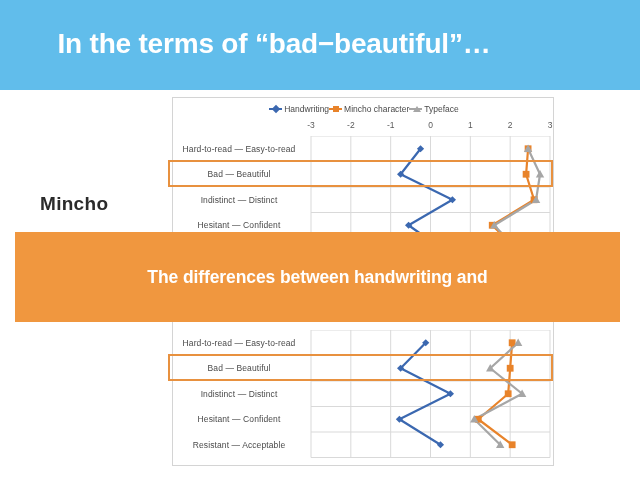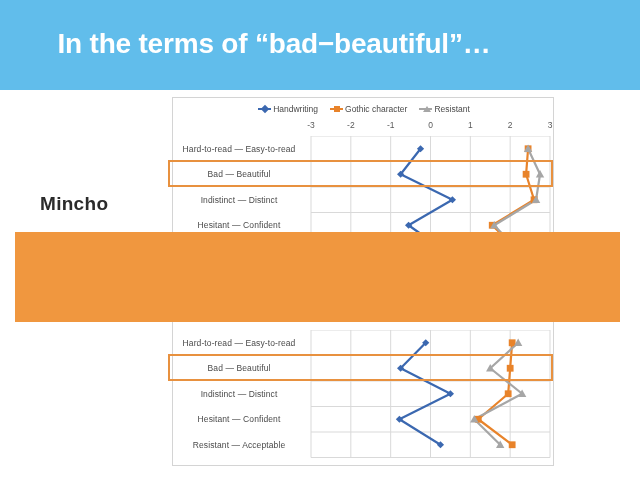--- a/index.html
+++ b/index.html
@@ -55,21 +55,21 @@
     border: 1px solid #d4d4d4;
   }
 
   .legend {
     position: absolute;
     left: 0; top: 6px;
     width: 382px;
     display: flex;
     justify-content: center;
     align-items: center;
-    gap: 12px;
+    gap: 0;
     font-size: 8.5px;
     color: #4a4a4a;
   }
   .legend-item { display: flex; align-items: center; gap: 2px; white-space: nowrap; }
   .lg-line { width: 13px; height: 2px; position: relative; }
   .lg-line.blue { background: #3b68b0; }
   .lg-line.orange { background: #e8832a; }
   .lg-line.gray { background: #a6a6a6; }
   .lg-mk { position: absolute; left: 4px; top: -2.5px; }
   .mk-diamond {
@@ -157,27 +157,27 @@
       <div class="legend-item">
         <span class="lg-line blue">
             <span class="lg-mk mk-diamond"></span>
           </span>
         <span>Handwriting</span>
       </div>
       <div class="legend-item">
         <span class="lg-line orange">
             <span class="lg-mk mk-square"></span>
           </span>
-        <span>Gothic character</span>
+        <span>Mincho character</span>
       </div>
       <div class="legend-item">
         <span class="lg-line gray">
             <span class="lg-mk mk-tri"></span>
           </span>
-        <span>Resistant</span>
+        <span>Typeface</span>
       </div>
     </div>
 
     <div class="axis-ticks" id="ticks-mincho">
         <div class="tick-lbl" style="left: 138px;">-3</div>
         <div class="tick-lbl" style="left: 177.833px;">-2</div>
         <div class="tick-lbl" style="left: 217.667px;">-1</div>
         <div class="tick-lbl" style="left: 257.5px;">0</div>
         <div class="tick-lbl" style="left: 297.333px;">1</div>
         <div class="tick-lbl" style="left: 337.167px;">2</div>
@@ -265,15 +265,16 @@
         <div class="row-label" style="left: 0px; width: 132px; top: 89.25px;">Hesitant — Confident</div>
         <div class="row-label" style="left: 0px; width: 132px; top: 114.75px;">Resistant — Acceptable</div>
       </div>
 
   </div>
 
   <div class="hl-rect" id="hl-mincho" style="left: 168px; top: 159.5px; width: 385px; height: 27.5px;"></div>
   <div class="hl-rect" id="hl-gothic" style="left: 168px; top: 353.5px; width: 385px; height: 27.5px;"></div>
 
   <div class="callout">
+    <div class="callout-line">The differences between handwriting and</div>
   </div>
 
 </div>
 
 </body></html>

